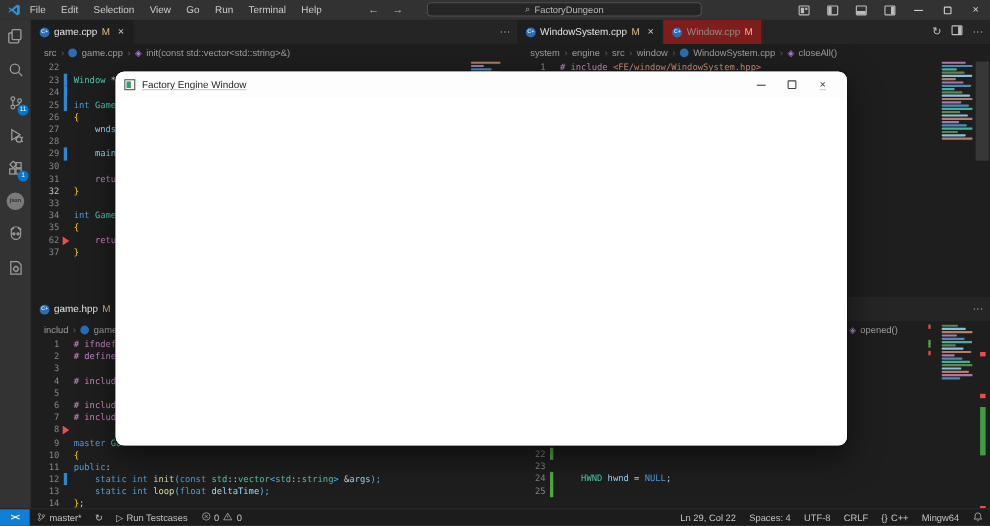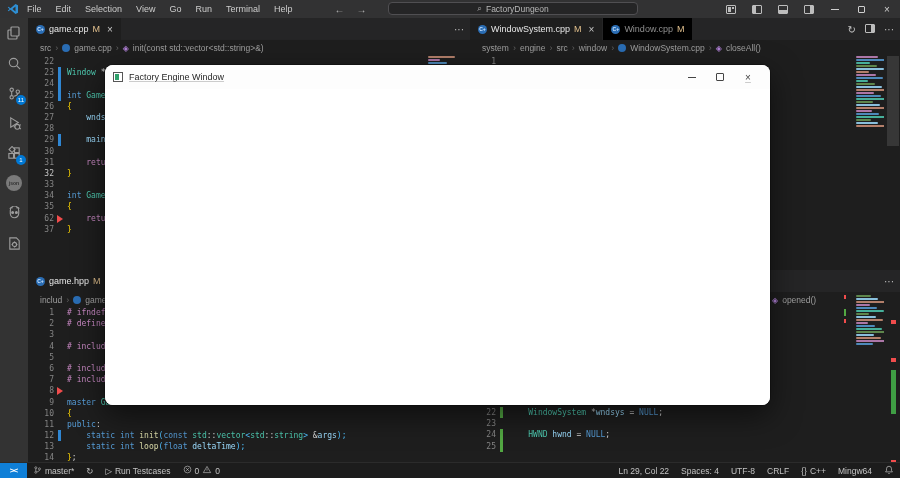--- a/index.html
+++ b/index.html
@@ -27,21 +27,21 @@
   
   .activitybar { position:absolute; left:0; top:18px; width:28px; height:444px; background:#333333; display:flex; flex-direction:column; align-items:center; z-index:10; }
   .act { width:28px; height:30px; display:flex; align-items:center; justify-content:center; position:relative; color:#9d9d9d; }
   .act svg { stroke:#9d9d9d; fill:none; stroke-width:1.2; }
   .badge { position:absolute; right:2px; bottom:3px; min-width:10px; height:10px; border-radius:5px; background:#0078d4; color:#fff; font-size:6px; display:flex; align-items:center; justify-content:center; padding:0 2px; }
   .json-circle { width:16px; height:16px; border-radius:50%; background:#7a7a7a; color:#2f2f2f; font-size:5px; font-weight:bold; display:flex; align-items:center; justify-content:center; }
 
   
   .group { position:absolute; background:#1e1e1e; }
   .tabbar { position:absolute; left:0; right:0; top:0; height:22px; background:#252526; display:flex; align-items:stretch; font-size:9px; }
-  .tab { display:flex; align-items:center; gap:4px; padding:0 8px; background:#000000; color:#8f8f8f; border-right:1px solid #252526; }
+  .tab { display:flex; align-items:center; gap:4px; padding:0 8px; background:#7f1d1d; color:#8f8f8f; border-right:1px solid #252526; }
   .tab.active { background:#1e1e1e; color:#e7e7e7; }
   .tab .mod { color:#e2c08d; }
   .tab .closex { color:#c5c5c5; margin-left:3px; font-size:10px; }
   .cppicon { width:9px; height:9px; border-radius:50%; background:#2a6db4; color:#cfe6ff; font-size:5px; font-weight:bold; display:flex; align-items:center; justify-content:center; }
   .tab-actions { position:absolute; right:6px; top:0; height:22px; display:flex; align-items:center; gap:9px; color:#c5c5c5; font-size:10px; }
   .crumbs { position:absolute; left:0; right:0; top:22px; height:16px; display:flex; align-items:center; font-size:8.5px; color:#9f9f9f; padding-left:12px; gap:4px; white-space:nowrap; overflow:hidden; }
   .crumbs .sep { color:#616161; font-size:9px; }
   .mthicon { color:#b180d7; font-size:8px; }
   .crumb-cpp { width:8px; height:8px; border-radius:50%; background:#2a6db4; display:inline-block; }
 
@@ -298,21 +298,21 @@
       <span class="sep">›</span>
       <span>window</span>
       <span class="sep">›</span>
       <span class="crumb-cpp"></span>
       <span>WindowSystem.cpp</span>
       <span class="sep">›</span>
       <span class="mthicon">◈</span>
       <span>closeAll()</span>
     </div>
   <div class="code" style="left:0; top:36px; right:0; bottom:0; padding-top:2px;">
-      <div class="cl"><span class="ln">1</span><span class="gmark"></span></div>
+      <div class="cl"><span class="ln">1</span><span class="gmark"></span><span class="ctext"><span class="tk-ctrl"># include</span><span class="tk-pln"> </span><span class="tk-str">&lt;FE/window/WindowSystem.hpp&gt;</span></span></div>
     </div>
   <div class="minimap" id="mm-tr" style="right:16px; top:38px; height:80px;">
       <div class="mmrow" style="margin-left: 10px; width: 22px; background: rgb(197, 134, 192);"></div>
       <div class="mmrow" style="margin-left: 10px; width: 29px; background: rgb(86, 156, 214);"></div>
       <div class="mmrow" style="margin-left: 10px; width: 14px; background: rgb(78, 201, 176);"></div>
       <div class="mmrow" style="margin-left: 10px; width: 21px; background: rgb(106, 153, 85);"></div>
       <div class="mmrow" style="margin-left: 10px; width: 28px; background: rgb(156, 220, 254);"></div>
       <div class="mmrow" style="margin-left: 10px; width: 13px; background: rgb(206, 145, 120);"></div>
       <div class="mmrow" style="margin-left: 10px; width: 20px; background: rgb(197, 134, 192);"></div>
       <div class="mmrow" style="margin-left: 10px; width: 27px; background: rgb(86, 156, 214);"></div>
@@ -342,21 +342,21 @@
   <div class="tabbar">
       <span class="tab-actions">
         <span>···</span>
       </span>
     </div>
   <div class="crumbs" id="crumb-br" style="padding-left:302px;">
       <span class="mthicon">◈</span>
       <span>opened()</span>
     </div>
   <div class="code" style="left:0; top:137px; right:0; height:56px;">
-      <div class="cl"><span class="ln">22</span><span class="gmark add"></span><span class="ctext"><span class="tk-pln">    </span><span class="tk-type">WindowSystem</span><span class="tk-pln"> *</span><span class="tk-var">wndsys</span><span class="tk-pln"> = </span><span class="tk-kw">NULL</span><span class="tk-pln">;</span></span></div>
+      <div class="cl"><span class="ln">22</span><span class="gmark add"></span></div>
       <div class="cl"><span class="ln">23</span><span class="gmark"></span><span class="ctext"></span></div>
       <div class="cl"><span class="ln">24</span><span class="gmark add"></span><span class="ctext"><span class="tk-pln">    </span><span class="tk-type">HWND</span><span class="tk-pln"> </span><span class="tk-var">hwnd</span><span class="tk-pln"> = </span><span class="tk-kw">NULL</span><span class="tk-pln">;</span></span></div>
       <div class="cl"><span class="ln">25</span><span class="gmark add"></span><span class="ctext"></span></div>
     </div>
   <div class="minimap" id="mm-br" style="right:16px; top:25px; height:56px;">
       <div class="mmrow" style="margin-left: 10px; width: 15px; background: rgb(106, 153, 85);"></div>
       <div class="mmrow" style="margin-left: 10px; width: 22px; background: rgb(156, 220, 254);"></div>
       <div class="mmrow" style="margin-left: 10px; width: 29px; background: rgb(206, 145, 120);"></div>
       <div class="mmrow" style="margin-left: 10px; width: 14px; background: rgb(197, 134, 192);"></div>
       <div class="mmrow" style="margin-left: 10px; width: 21px; background: rgb(86, 156, 214);"></div>

